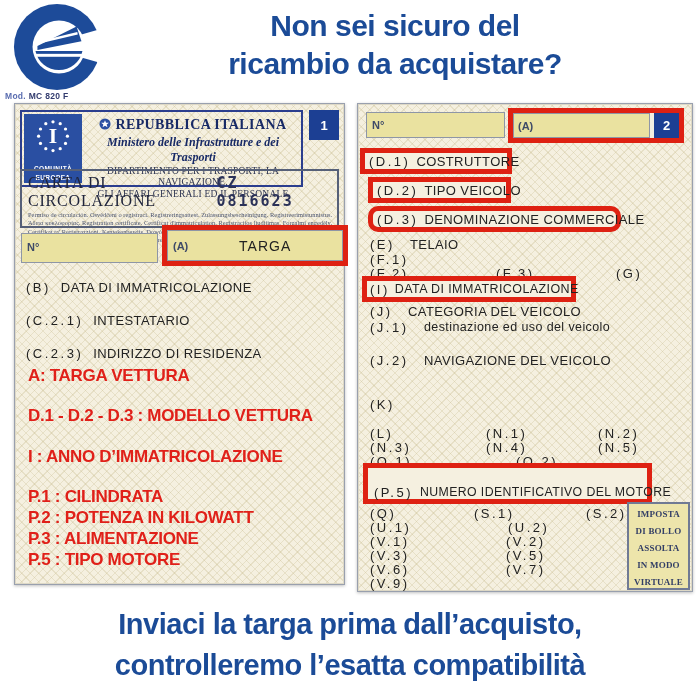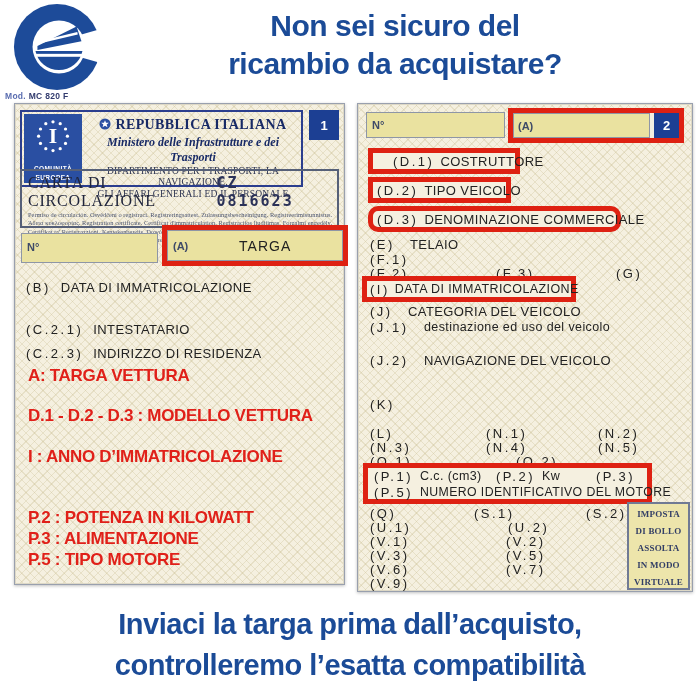--- a/index.html
+++ b/index.html
@@ -127,32 +127,33 @@
     <div class="field" style="width:100%;height:100%;display:flex;align-items:center;border:1px solid #8e96a6;">
       <span class="nlab" style="margin-left:5px;">(A)</span>
       <span class="flabel" style="margin:0 auto;font-size:14px;letter-spacing:1px;">TARGA</span>
     </div>
   </div>
 
   <div class="abs" style="left:11px;top:176px;display:flex;gap:10px;align-items:baseline;">
     <span class="code">(B)</span>
     <span class="flabel">DATA DI IMMATRICOLAZIONE</span>
   </div>
-  <div class="abs" style="left:11px;top:209px;display:flex;gap:10px;align-items:baseline;margin-top:9px;">
+  <div class="abs" style="left:11px;top:209px;display:flex;gap:10px;align-items:baseline;">
     <span class="code">(C.2.1)</span>
     <span class="flabel">INTESTATARIO</span>
   </div>
   <div class="abs" style="left:11px;top:242px;display:flex;gap:10px;align-items:flex-start;">
     <span class="code">(C.2.3)</span>
     <span class="flabel">INDIRIZZO DI RESIDENZA</span>
   </div>
 
   <div class="abs note" style="left:13px;top:262px;">A: TARGA VETTURA</div>
   <div class="abs note" style="left:13px;top:302px;">D.1 - D.2 - D.3 : MODELLO VETTURA</div>
   <div class="abs note" style="left:13px;top:343px;text-align:center;">I : ANNO D’IMMATRICOLAZIONE</div>
+  <div class="abs note" style="left:13px;top:383px;">P.1 : CILINDRATA</div>
   <div class="abs note" style="left:13px;top:404px;">P.2 : POTENZA IN KILOWATT</div>
   <div class="abs note" style="left:13px;top:425px;">P.3 : ALIMENTAZIONE</div>
   <div class="abs note" style="left:13px;top:446px;">P.5 :  TIPO MOTORE</div>
 </div>
 
 <div class="abs doc" style="left:357px;top:103px;width:336px;height:489px;">
 
   <div class="abs field" style="left:8px;top:8px;width:139px;height:26px;padding:2px 5px;">
     <span class="nlab">N°</span>
   </div>
@@ -160,21 +161,21 @@
   <div class="abs redband" style="left:150px;top:4px;width:176px;height:35px;">
     <div style="width:100%;height:100%;display:flex;align-items:stretch;">
       <div class="field" style="flex:1;display:flex;align-items:center;border:1px solid #8e96a6;">
         <span class="nlab" style="margin-left:4px;">(A)</span>
       </div>
       <div style="width:4px;background:#f2efe2;"></div>
       <div class="navybox" style="width:25px;">2</div>
     </div>
   </div>
 
-  <div class="abs redband" style="left:10px;top:44px;width:152px;height:26px;display:flex;align-items:center;gap:6px;padding-left:20px;">
+  <div class="abs redband" style="left:2px;top:44px;width:152px;height:26px;display:flex;align-items:center;gap:6px;padding-left:4px;">
     <span class="code">(D.1)</span>
     <span class="flabel">COSTRUTTORE</span>
   </div>
   <div class="abs redband" style="left:10px;top:73px;width:143px;height:26px;display:flex;align-items:center;gap:6px;padding-left:4px;">
     <span class="code">(D.2)</span>
     <span class="flabel">TIPO VEICOLO</span>
   </div>
   <div class="abs redband" style="left:10px;top:102px;width:253px;height:26px;display:flex;align-items:center;gap:6px;padding-left:4px;border-radius:10px;">
     <span class="code">(D.3)</span>
     <span class="flabel">DENOMINAZIONE COMMERCIALE</span>
@@ -222,27 +223,20 @@
     <span class="code" style="left:12px;">(N.3)</span>
     <span class="code" style="left:128px;">(N.4)</span>
     <span class="code" style="left:240px;">(N.5)</span>
   </div>
   <div class="rrow" style="top:350px;">
     <span class="code" style="left:12px;">(O.1)</span>
     <span class="code" style="left:158px;">(O.2)</span>
   </div>
 
   <div class="abs redband" style="left:5px;top:359px;width:289px;height:41px;">
-    <div class="rrow" style="top:1px;">
-      <span class="code" style="left:6px;">(P.1)</span>
-      <span class="flabel small-label" style="left:52px;">C.c. (cm3)</span>
-      <span class="code" style="left:128px;">(P.2)</span>
-      <span class="flabel small-label" style="left:174px;">Kw</span>
-      <span class="code" style="left:228px;">(P.3)</span>
-    </div>
     <div class="rrow" style="top:17px;">
       <span class="code" style="left:6px;">(P.5)</span>
       <span class="flabel" style="left:52px;font-size:12.3px;">NUMERO IDENTIFICATIVO DEL MOTORE</span>
     </div>
   </div>
 
   <div class="rrow" style="top:402px;">
     <span class="code" style="left:12px;">(Q)</span>
     <span class="code" style="left:116px;">(S.1)</span>
     <span class="code" style="left:228px;">(S.2)</span>

